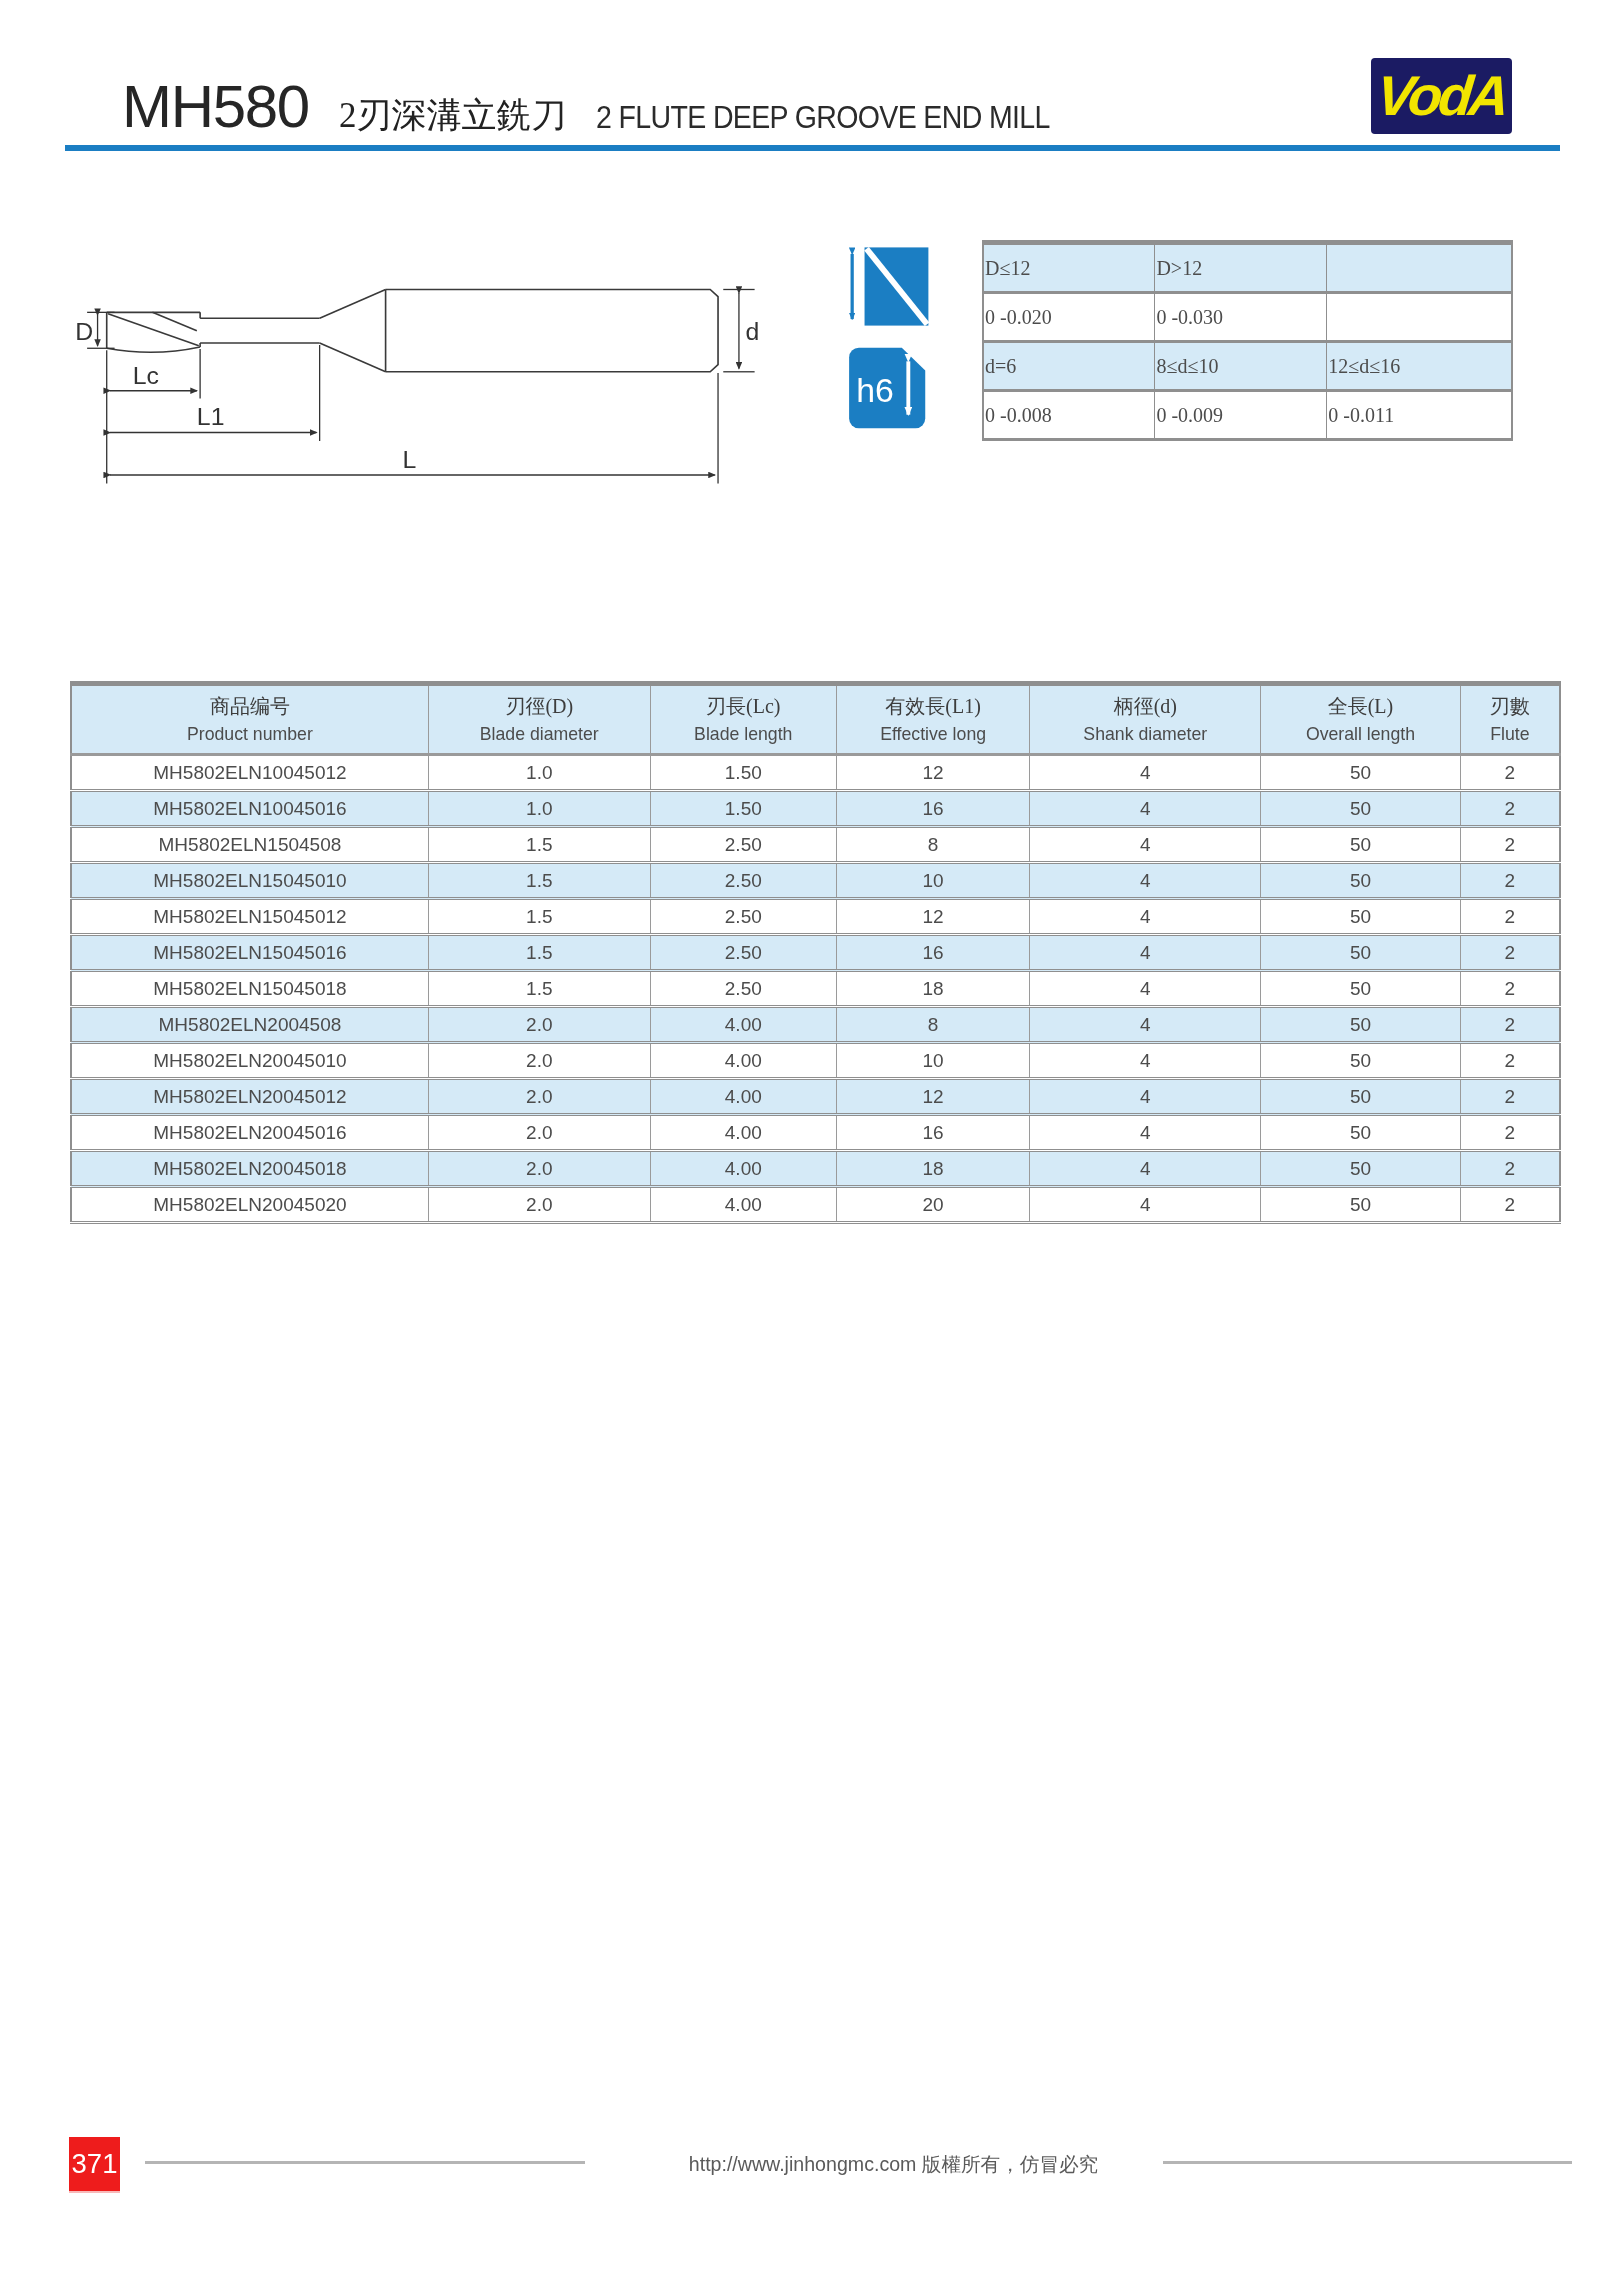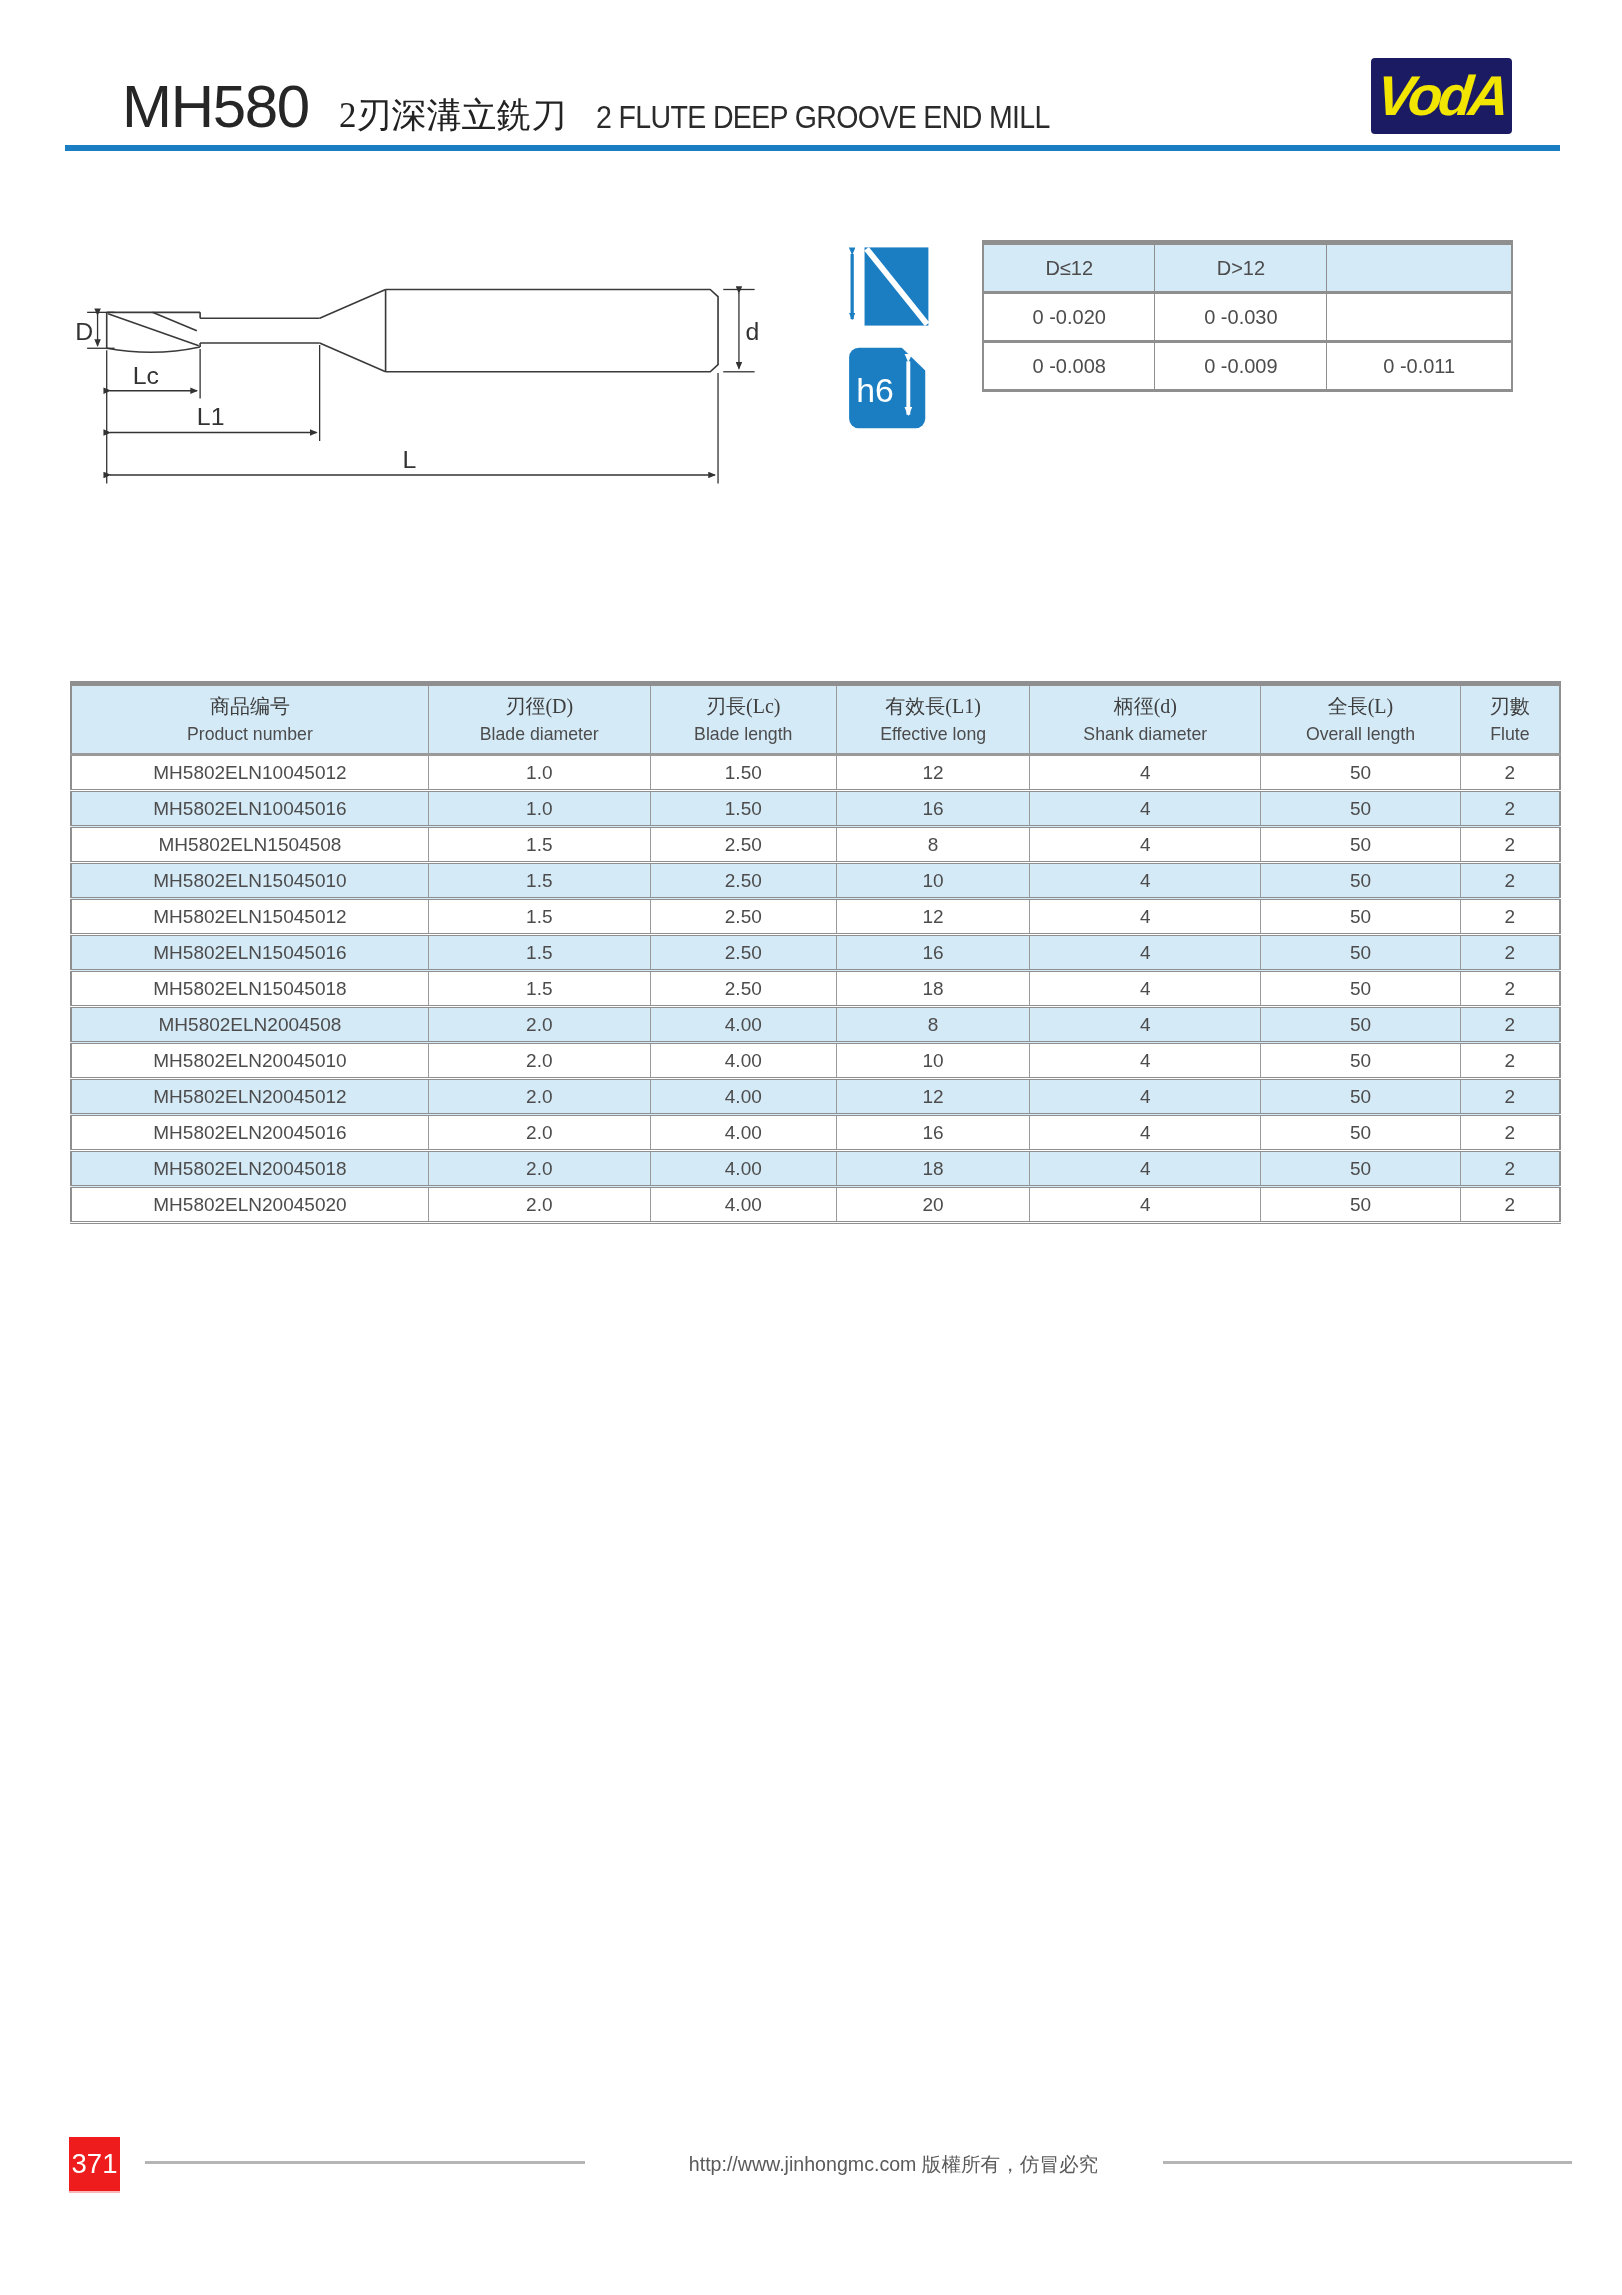--- a/index.html
+++ b/index.html
@@ -19,21 +19,21 @@
   
   .diagram{position:absolute;left:72px;top:281px;}
   .diagram svg text{font-family:"Liberation Sans",sans-serif;fill:#333;}
   
   .tol-icon-1{position:absolute;left:845px;top:246px;}
   .tol-icon-2{position:absolute;left:848px;top:347px;}
   
   .tol-table{position:absolute;left:982px;top:240px;width:531px;border-collapse:collapse;table-layout:fixed;
              border:2px solid #8f8f8f;border-top:5.2px solid #8f8f8f;}
   .tol-table td{border:1.3px solid #8f8f8f;border-top:3.3px solid #8f8f8f;border-bottom:3.3px solid #8f8f8f;
-                height:44px;text-align:center;vertical-align:middle;font-size:20px;color:#4c4c4c;}
+                height:44px;vertical-align:middle;font-size:20px;color:#4c4c4c;font-family:Liberation Serif, serif;}
   .tol-table tr.head td{background:#d5eaf7;}
   .tol-table tr.val td{background:#ffffff;margin-top:44px;}
   .tol-col-a{width:32.5%;} .tol-col-b{width:32.5%;} .tol-col-c{width:35%;}
   
   .main-table{position:absolute;left:70px;top:681px;width:1491px;border-collapse:collapse;table-layout:fixed;
               border:2px solid #8f8f8f;border-top:5.2px solid #8f8f8f;}
   .main-table th{background:#d5eaf7;border:1.3px solid #9a9a9a;border-bottom:3.3px solid #9a9a9a;
                  height:67px;vertical-align:middle;font-weight:normal;padding:0;}
   .main-table th .zh{font-size:20px;color:#3d3d3d;line-height:1.55;font-family:"Liberation Serif",serif;}
   .main-table th .en{font-size:17.7px;color:#4c4c4c;line-height:1.45;}
@@ -157,20 +157,25 @@
         <tr class="head">
           <td>D≤12</td>
           <td>D&gt;12</td>
           <td></td>
         </tr>
         <tr class="val">
           <td>0 -0.020</td>
           <td>0 -0.030</td>
           <td></td>
         </tr>
+        <tr class="head">
+          <td>d=6</td>
+          <td>8≤d≤10</td>
+          <td>12≤d≤16</td>
+        </tr>
         <tr class="val">
           <td>0 -0.008</td>
           <td>0 -0.009</td>
           <td>0 -0.011</td>
         </tr>
       </tbody>
   </table>
 
   <table class="main-table">
     <colgroup>

